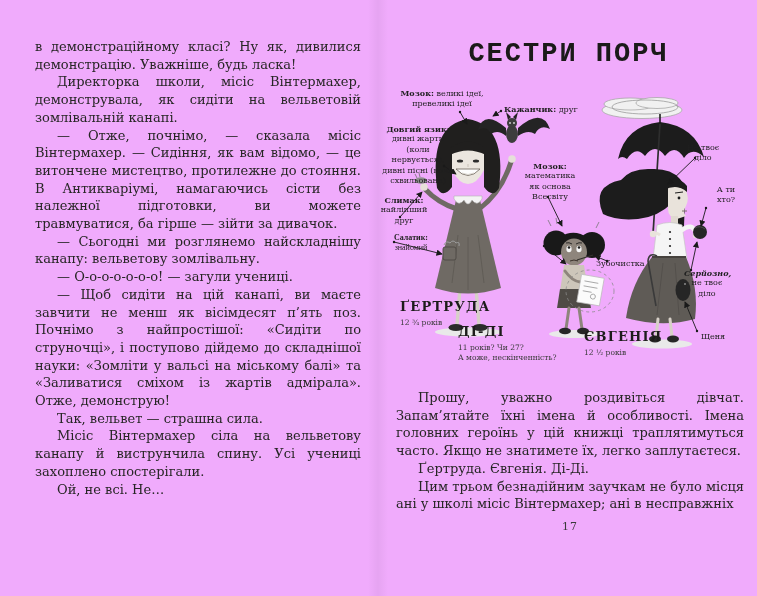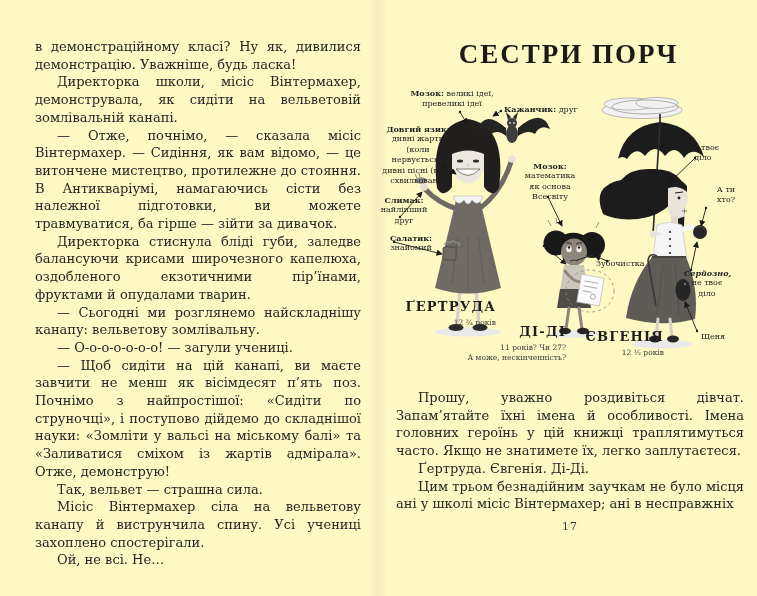--- a/index.html
+++ b/index.html
@@ -1,53 +1,52 @@
 <!DOCTYPE html>
 <html><head>
 <meta charset="utf-8">
 <style>
   html,body{margin:0;padding:0;width:757px;height:596px;overflow:hidden;
     background:#ffffff;font-family:"DejaVu Serif",serif;color:#272625;}
-  .spread{position:absolute;inset:0;background:#fef9c3;}
+  .spread{position:absolute;inset:0;background:#f0abfc;}
   .gutter{position:absolute;left:368px;top:0;width:20px;height:596px;
     background:linear-gradient(90deg,rgba(0,0,0,0) 0%,rgba(0,0,0,0.045) 50%,rgba(0,0,0,0) 100%);}
   
   .col p{margin:0;font-size:13px;line-height:17.7px;text-align:justify;text-indent:22px;}
   .col p.noindent{text-indent:0;}
   .left-col{position:absolute;left:35px;top:38px;width:326px;}
   .right-col{position:absolute;left:396px;top:389px;width:348px;}
   .pagenum{position:absolute;top:520px;font-size:11px;letter-spacing:1px;text-align:center;color:#3a3a3a;}
   #pn-left{left:35px;width:326px;}
   #pn-right{left:396px;width:348px;}
   
   h1.title{position:absolute;left:380px;top:39px;width:377px;margin:0;text-align:center;
-    font-size:27px;font-weight:bold;letter-spacing:2px;color:#1b1a19;font-family:Liberation Serif, serif;}
+    font-size:27px;font-weight:bold;letter-spacing:2px;color:#1b1a19;font-family:Liberation Mono, monospace;}
   
   .illo{position:absolute;left:380px;top:85px;width:377px;height:292px;}
   .illo svg{position:absolute;left:0;top:0;}
   .callout{position:absolute;font-size:8px;line-height:1.3;text-align:center;color:#1f1f1f;}
   .callout b{font-weight:bold;}
   .callout.tb b{display:block;}
   .callout .itb{font-style:italic;font-weight:bold;display:block;}
   .callout.la{text-align:left;white-space:nowrap;}
-  .char{position:absolute;text-align:right;}
+  .char{position:absolute;text-align:left;}
   .char-name{font-size:13px;font-weight:bold;letter-spacing:1.2px;color:#1d1c1b;}
   .char-age{font-size:7.5px;color:#3a3a3a;margin-top:4px;line-height:1.3;}
 </style>
 </head>
 <body>
 
 <div class="spread">
   <div class="gutter"></div>
 
   <div class="col left-col">
     <p class="noindent">в демонстраційному класі? Ну як, дивилися демонстрацію. Уважніше, будь ласка!</p>
     <p>Директорка школи, місіс Вінтермахер, демонструвала, як сидіти на вельветовій зомлівальній канапі.</p>
     <p>— Отже, почнімо, — сказала місіс Вінтермахер. — Сидіння, як вам відомо, — це витончене мистецтво, протилежне до стояння. В Антикваріумі, намагаючись сісти без належної підготовки, ви можете травмуватися, ба гірше — зійти за дивачок.</p>
-    <p>Директорка стиснула бліді губи, заледве балансуючи крисами широчезного капелюха, оздобленого екзотичними пір’їнами, фруктами й опудалами тварин.</p>
     <p>— Сьогодні ми розглянемо найскладнішу канапу: вельветову зомлівальну.</p>
     <p>— О-о-о-о-о-о-о! — загули учениці.</p>
     <p>— Щоб сидіти на цій канапі, ви маєте завчити не менш як вісімдесят п’ять поз. Почнімо з найпростішої: «Сидіти по струночці», і поступово дійдемо до складнішої науки: «Зомліти у вальсі на міському балі» та «Заливатися сміхом із жартів адмірала». Отже, демонструю!</p>
     <p>Так, вельвет — страшна сила.</p>
     <p>Місіс Вінтермахер сіла на вельветову канапу й виструнчила спину. Усі учениці захоплено спостерігали.</p>
     <p>Ой, не всі. Не…</p>
   </div>
 
   <h1 class="title">СЕСТРИ ПОРЧ</h1>
 
@@ -195,37 +194,37 @@
           <circle cx="168" cy="112" r="1.2"></circle>
         <circle cx="164" cy="161" r="1.2"></circle>
           <circle cx="227" cy="176" r="1.2"></circle>
         <circle cx="315" cy="73" r="1.2"></circle>
           <circle cx="326" cy="123" r="1.2"></circle>
         <circle cx="311" cy="185" r="1.2"></circle>
           <circle cx="317" cy="246" r="1.2"></circle>
       </g>
     </svg>
 
-    <div class="callout" style="left:22px;top:3px;width:100px;text-align:center;">
+    <div class="callout" style="left:12px;top:3px;width:100px;text-align:center;">
       <b>Мозок:</b>
       <span>великі ідеї, превеликі ідеї</span>
     </div>
     <div class="callout la" style="left:124px;top:19px;width:90px;">
       <b>Кажанчик:</b>
       <span>друг</span>
     </div>
     <div class="callout tb" style="left:0px;top:39px;width:76px;">
       <b>Довгий язик:</b>
       <span>дивні жарти (коли нервується), дивні пісні (коли схвильована)</span>
     </div>
     <div class="callout tb" style="left:0px;top:110px;width:48px;">
       <b>Слимак:</b>
       <span>найліпший друг</span>
     </div>
-    <div class="callout tb" style="left:0px;top:148px;width:62px;">
+    <div class="callout tb" style="left:0px;top:148px;width:62px;font-family:Liberation Serif, serif;">
       <b>Салатик:</b>
       <span>знайомий</span>
     </div>
     <div class="callout tb" style="left:140px;top:76px;width:60px;">
       <b>Мозок:</b>
       <span>математика як основа Всесвіту</span>
     </div>
     <div class="callout la" style="left:216px;top:174px;width:56px;">
       <span>Зубочистка</span>
     </div>

